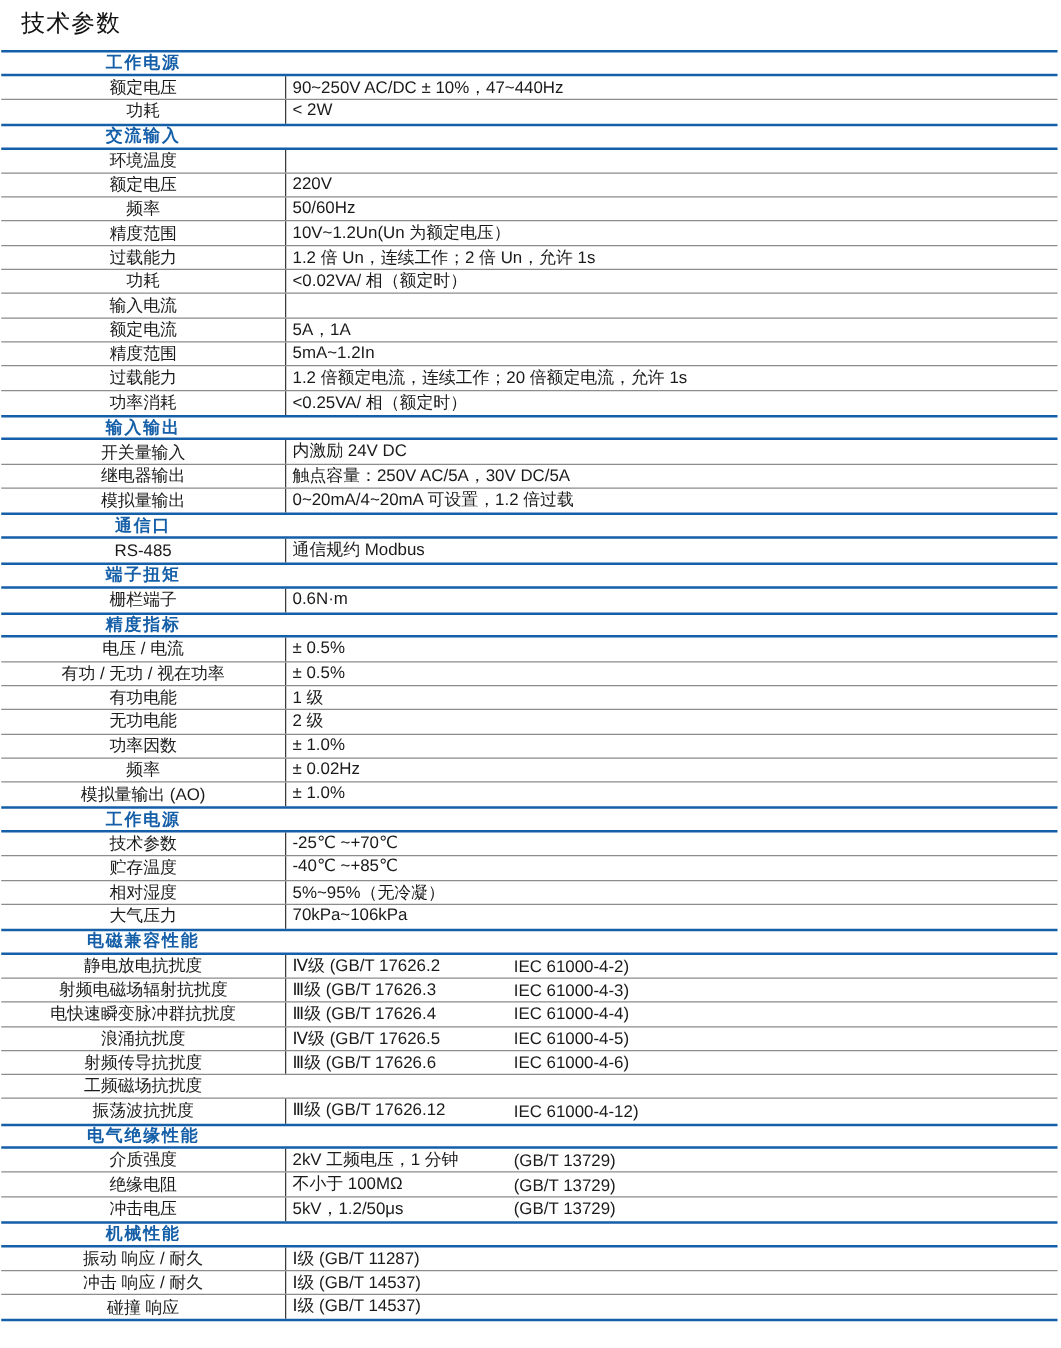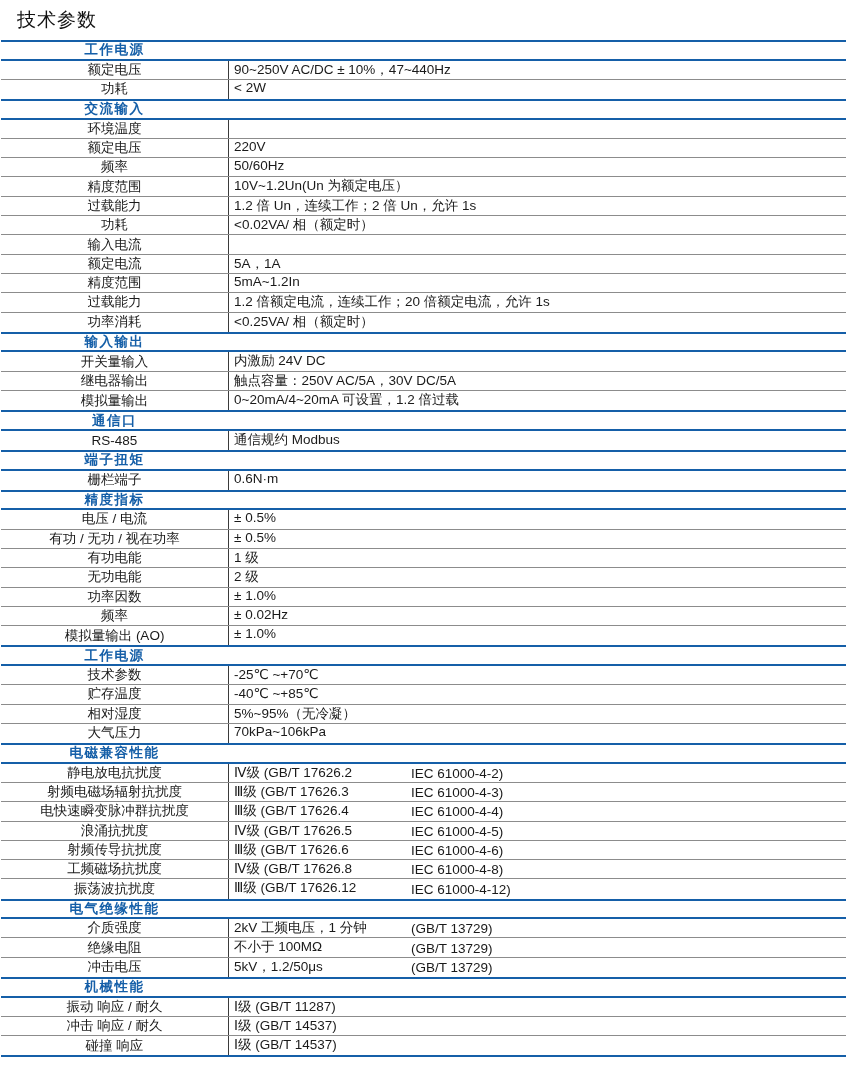--- a/index.html
+++ b/index.html
@@ -298,24 +298,20 @@
       </div>
       <div class="row data">
         <div class="cell label">射频传导抗扰度</div>
         <div class="cell value">
           <span>Ⅲ级  (GB/T 17626.6</span>
           <span class="aligned">IEC 61000-4-6)</span>
         </div>
       </div>
       <div class="row data">
         <div class="cell label">工频磁场抗扰度</div>
-        <div class="cell value">
-          <span>Ⅳ级  (GB/T 17626.8</span>
-          <span class="aligned">IEC 61000-4-8)</span>
-        </div>
       </div>
       <div class="row data last">
         <div class="cell label">振荡波抗扰度</div>
         <div class="cell value">
           <span>Ⅲ级  (GB/T 17626.12</span>
           <span class="aligned">IEC 61000-4-12)</span>
         </div>
       </div>
       <div class="row section">
         <div class="cell label header-label">电气绝缘性能</div>

